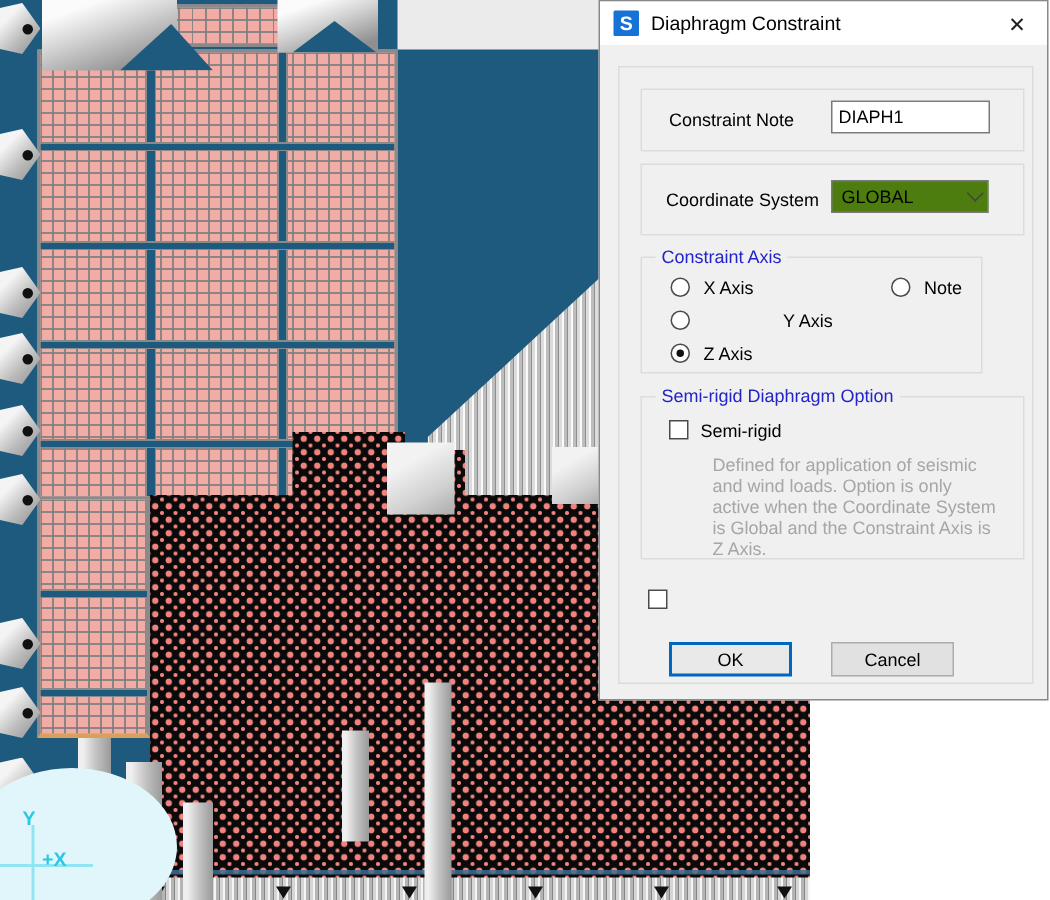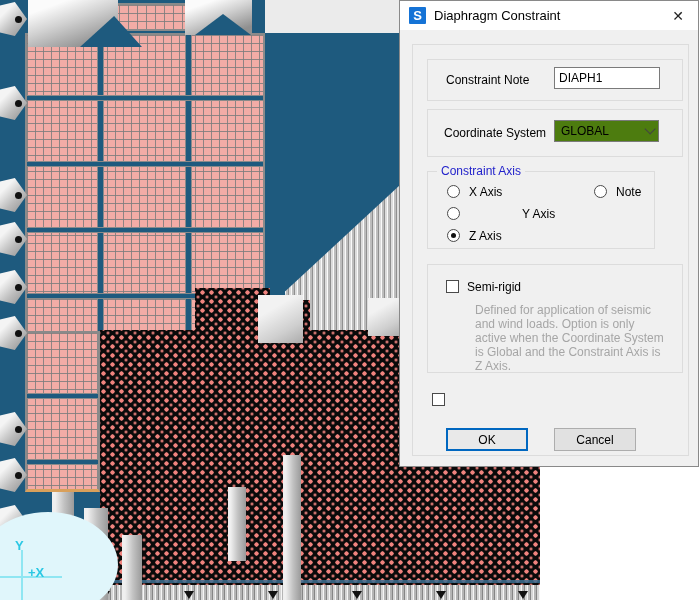--- a/index.html
+++ b/index.html
@@ -251,20 +251,21 @@
       <span class="ctl-label r-x-l">X Axis</span>
       <span class="radio r-auto"></span>
       <span class="ctl-label r-auto-l">Note</span>
       <span class="radio r-y"></span>
       <span class="ctl-label r-y-l">Y Axis</span>
       <span class="radio checked r-z"></span>
       <span class="ctl-label r-z-l">Z Axis</span>
     </div>
 
     <div class="group grp-semi">
+      <span class="group-title">Semi-rigid Diaphragm Option</span>
       <span class="chk semi-chk"></span>
       <span class="ctl-label semi-lbl">Semi-rigid</span>
       <div class="note-row">
         <span class="note-text">Defined for application of seismic and wind loads. Option is only active when the Coordinate System is Global and the Constraint Axis is Z Axis.</span>
       </div>
     </div>
 
     <span class="chk assign-chk"></span>
 
     <div class="btn btn-cancel">Cancel</div>

